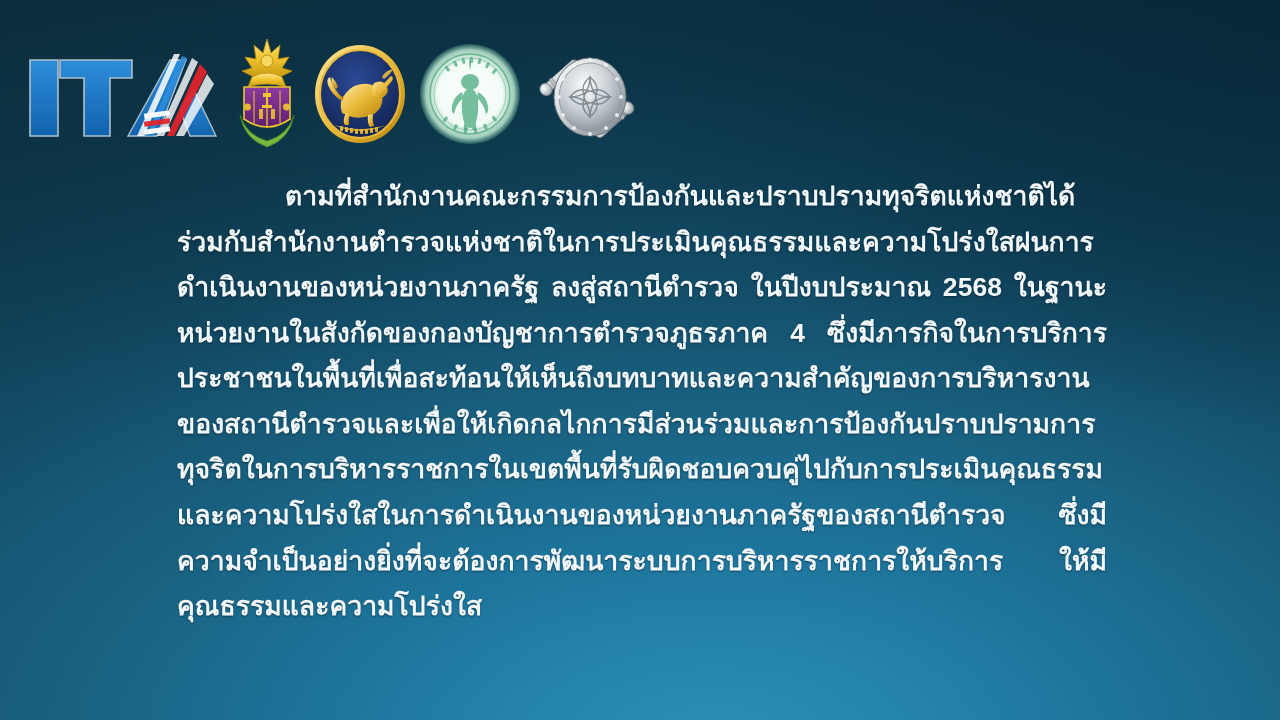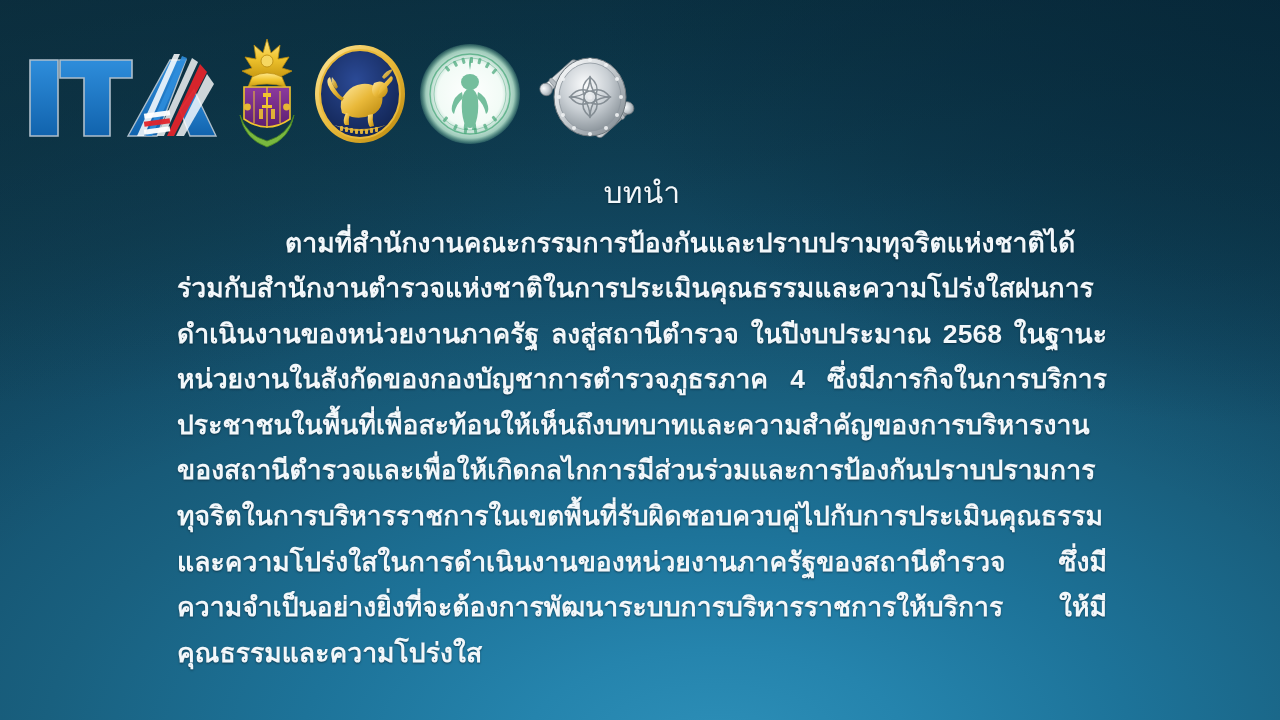--- a/index.html
+++ b/index.html
@@ -323,17 +323,16 @@
         </g>
         <g fill="#edeff1" opacity="0.75">
           <circle cx="58" cy="64" r="2.6"></circle>
         </g>
       </svg>
     </div>
 
   </div>
 
   <div class="text-block">
-    <h1 class="slide-title">บทนำ</h1>
     <p class="slide-body">ตามที่สำนักงานคณะกรรมการป้องกันและปราบปรามทุจริตแห่งชาติได้ร่วมกับสำนักงานตำรวจแห่งชาติในการประเมินคุณธรรมและความโปร่งใสฝนการดำเนินงานของหน่วยงานภาครัฐ ลงสู่สถานีตำรวจ ในปีงบประมาณ 2568 ในฐานะหน่วยงานในสังกัดของกองบัญชาการตำรวจภูธรภาค 4 ซึ่งมีภารกิจในการบริการประชาชนในพื้นที่เพื่อสะท้อนให้เห็นถึงบทบาทและความสำคัญของการบริหารงานของสถานีตำรวจและเพื่อให้เกิดกลไกการมีส่วนร่วมและการป้องกันปราบปรามการทุจริตในการบริหารราชการในเขตพื้นที่รับผิดชอบควบคู่ไปกับการประเมินคุณธรรมและความโปร่งใสในการดำเนินงานของหน่วยงานภาครัฐของสถานีตำรวจ ซึ่งมีความจำเป็นอย่างยิ่งที่จะต้องการพัฒนาระบบการบริหารราชการให้บริการ ให้มีคุณธรรมและความโปร่งใส</p>
   </div>
 
 </div>
 
 </body></html>

